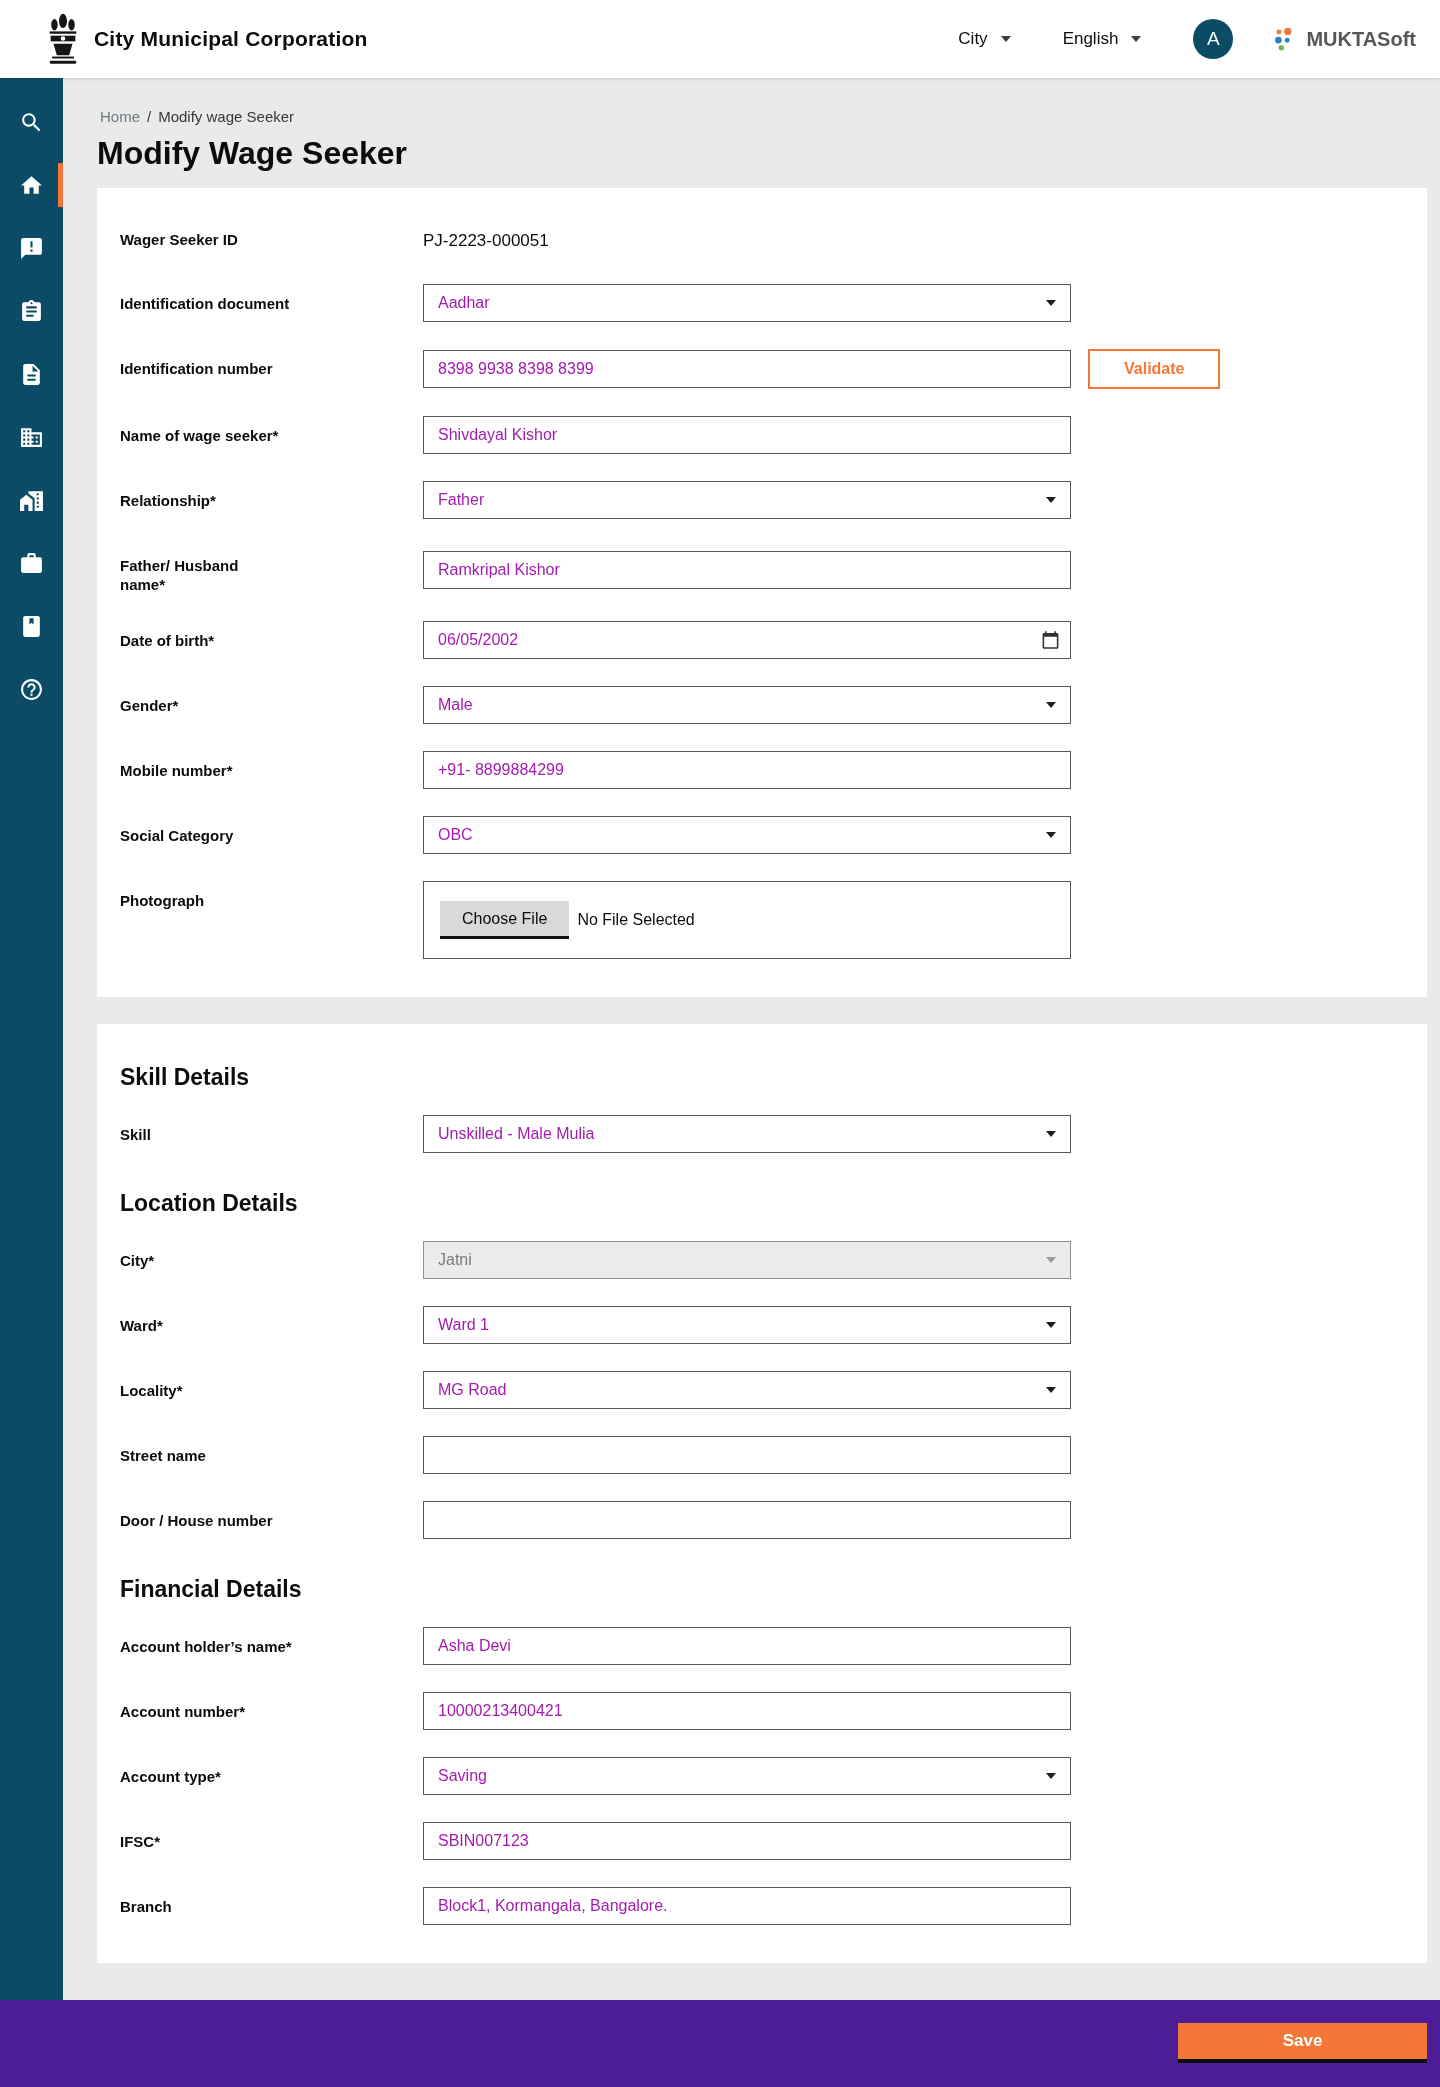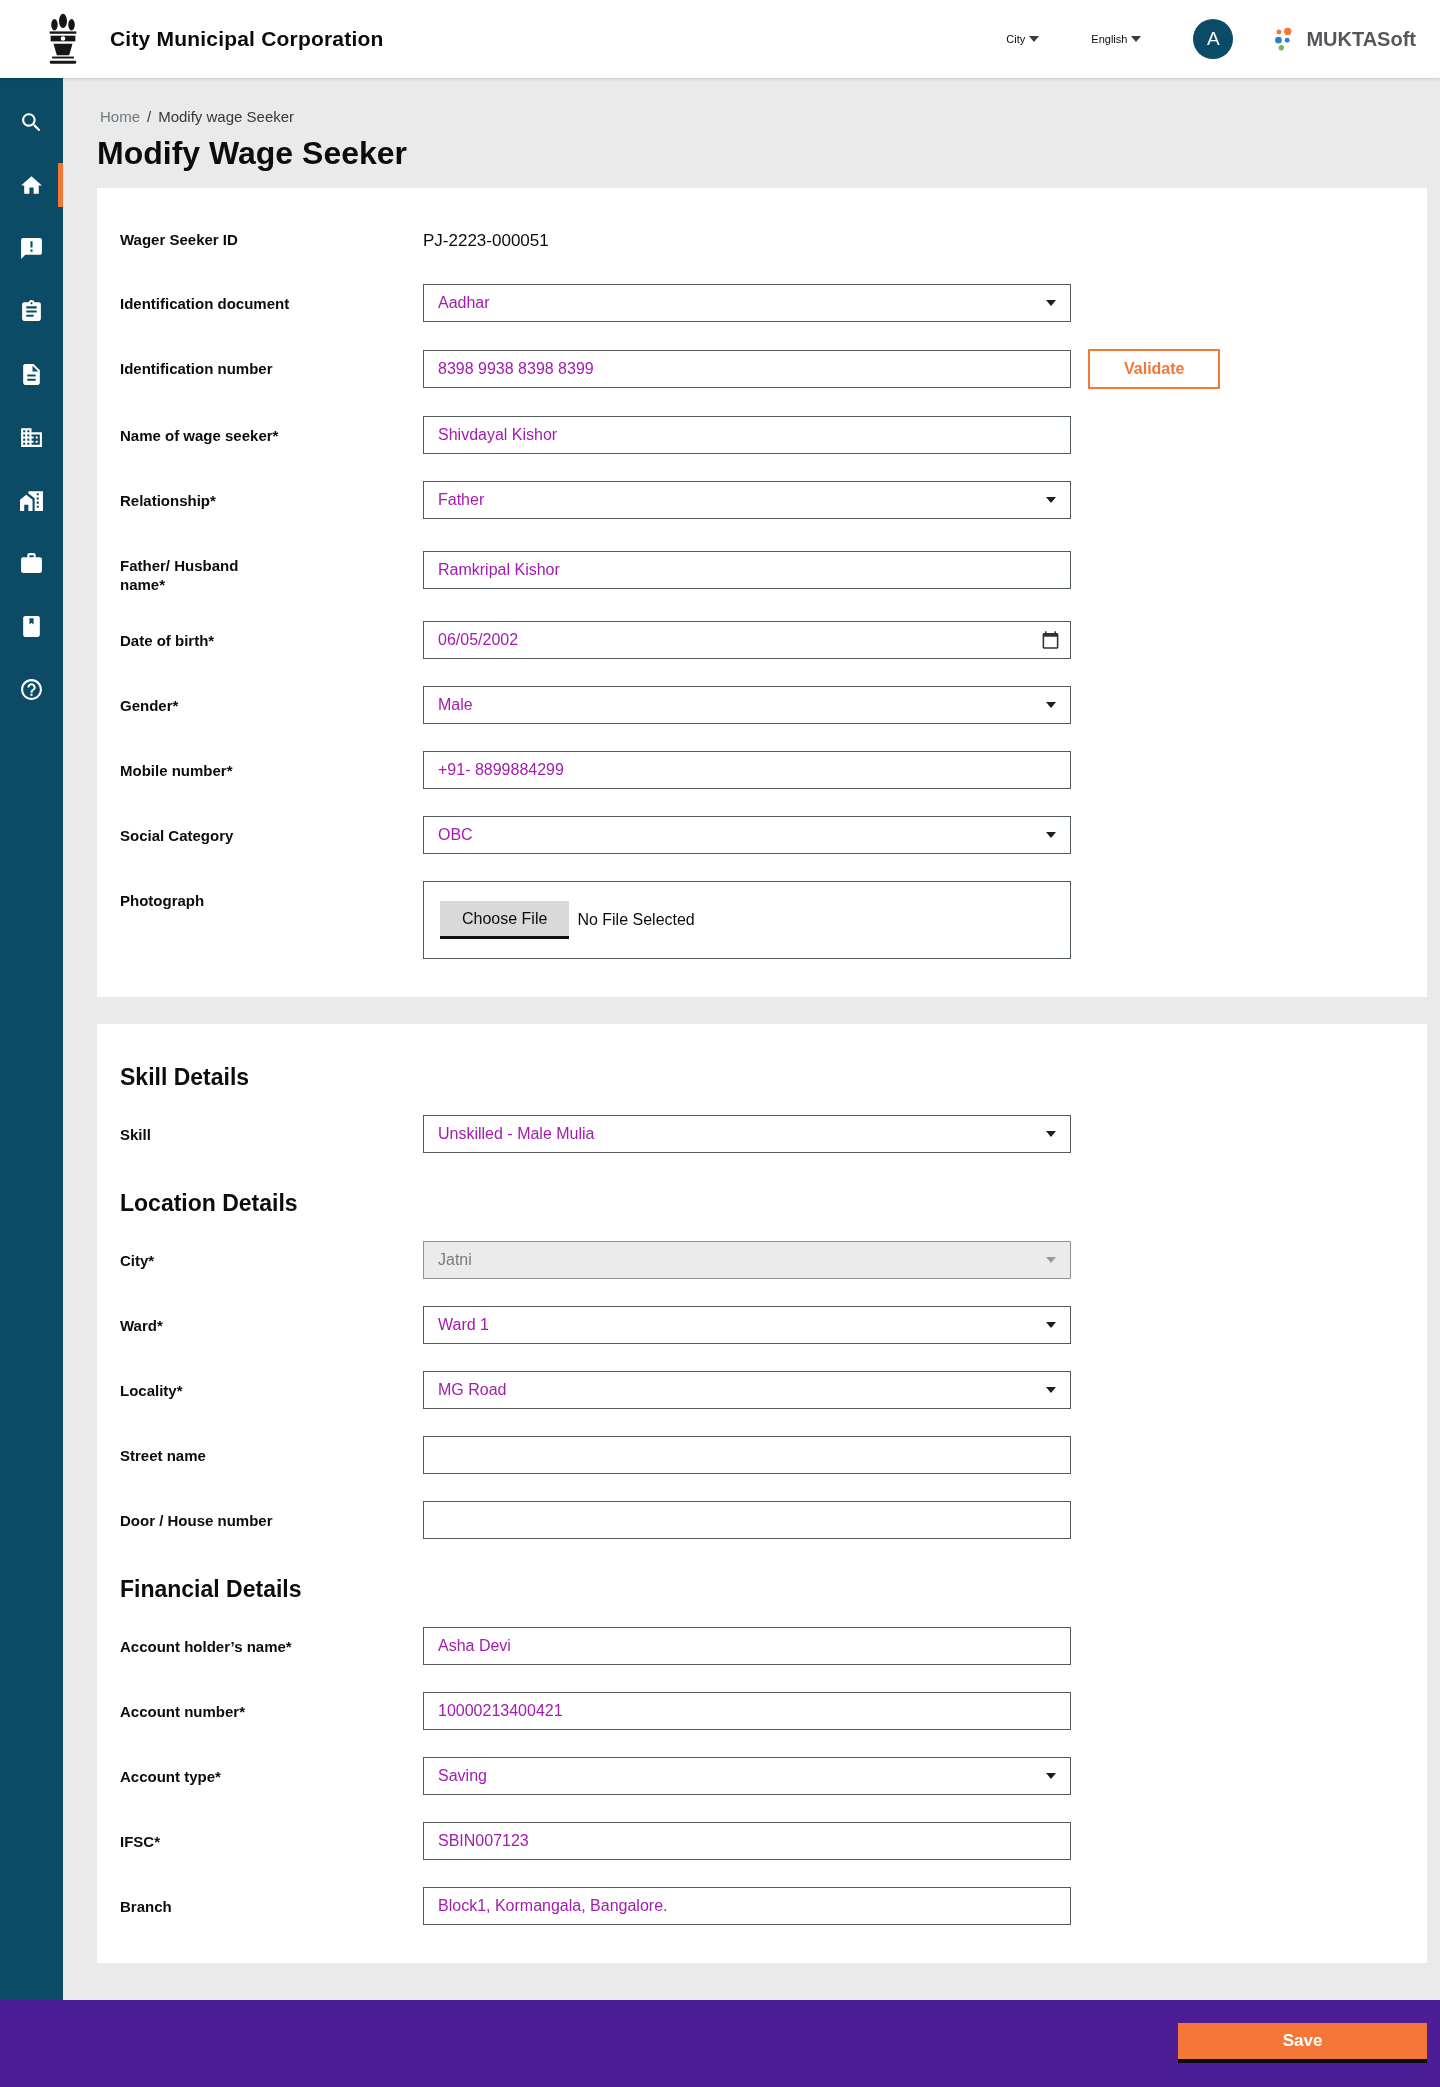--- a/index.html
+++ b/index.html
@@ -5,23 +5,23 @@
 <style>
   * { margin:0; padding:0; box-sizing:border-box; }
   html,body { width:1440px; }
   body { font-family:"Liberation Sans", sans-serif; color:#0B0C0C; background:#fff; }
   .app { width:1440px; height:2087px; display:flex; flex-direction:column; overflow:hidden; }
 
   
   .header { height:78px; flex:none; background:#fff; display:flex; align-items:center;
             padding:0 24px 0 44px; position:relative; z-index:3; box-shadow:0 1px 3px rgba(0,0,0,.14); }
   .emblem { flex:none; display:flex; align-items:center; }
-  .org-name { font-size:21px; font-weight:700; margin-left:28px; letter-spacing:.2px; }
+  .org-name { font-size:21px; font-weight:700; margin-left:12px; letter-spacing:.2px; }
   .hdr-right { margin-left:auto; display:flex; align-items:center; }
-  .hdr-select { display:flex; align-items:center; gap:4px; font-size:11px; margin-right:52px; cursor:pointer; }
+  .hdr-select { display:flex; align-items:center; gap:13px; font-size:17px; margin-right:52px; cursor:pointer; }
   .caret { width:0; height:0; border-left:5px solid transparent; border-right:5px solid transparent;
            border-top:6px solid #3c3c3c; display:inline-block; }
   .avatar { width:40px; height:40px; border-radius:50%; background:var(--sidebar,#0B4B66); color:#fff;
             display:flex; align-items:center; justify-content:center; font-size:19px; margin-right:40px; cursor:pointer; }
   .brand { display:flex; align-items:center; gap:7px; font-size:20px; font-weight:700; color:#55575B; }
 
   
   .shell { display:flex; height:1922px; flex:none; }
   .sidebar { width:63px; flex:none; background:var(--sidebar,#0B4B66); display:flex; flex-direction:column;
              align-items:center; padding-top:22px; }

